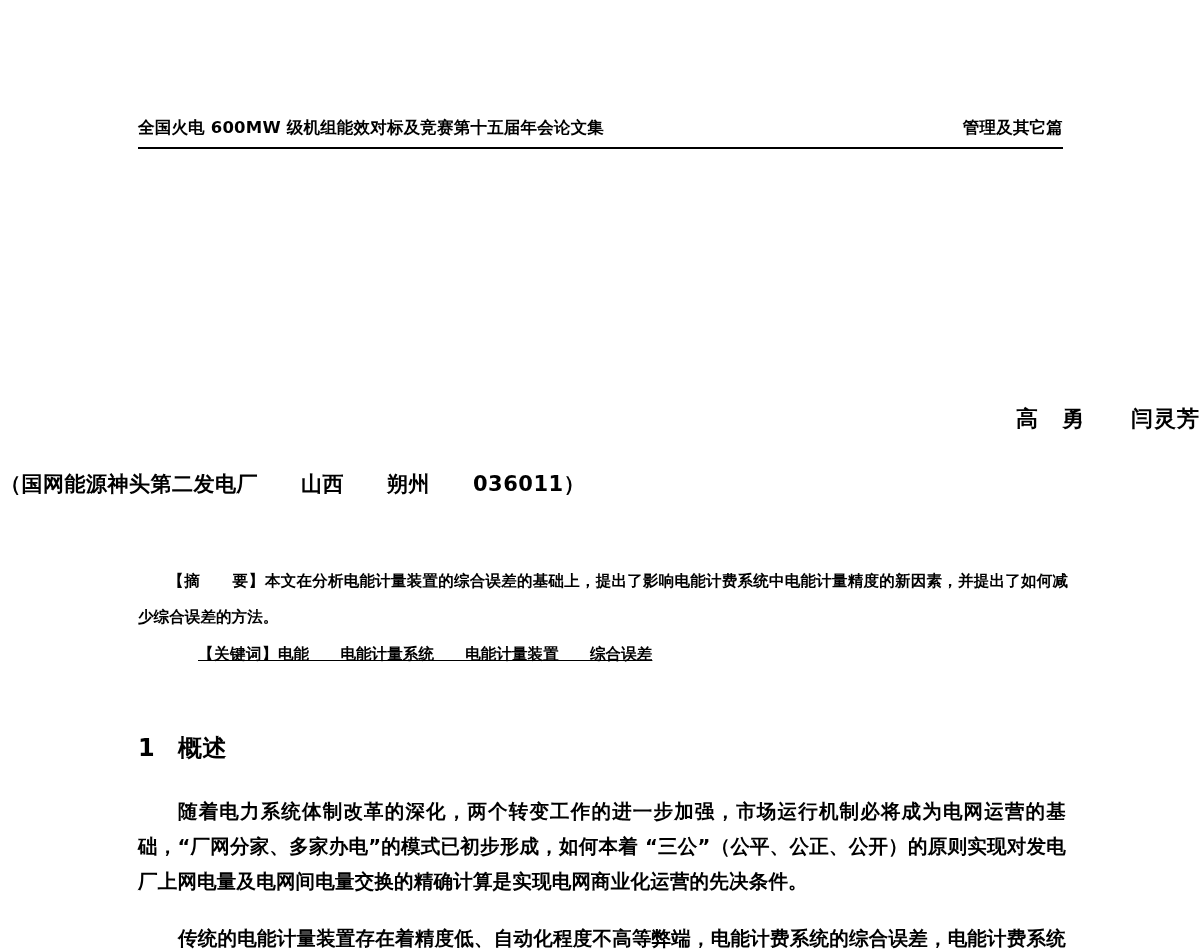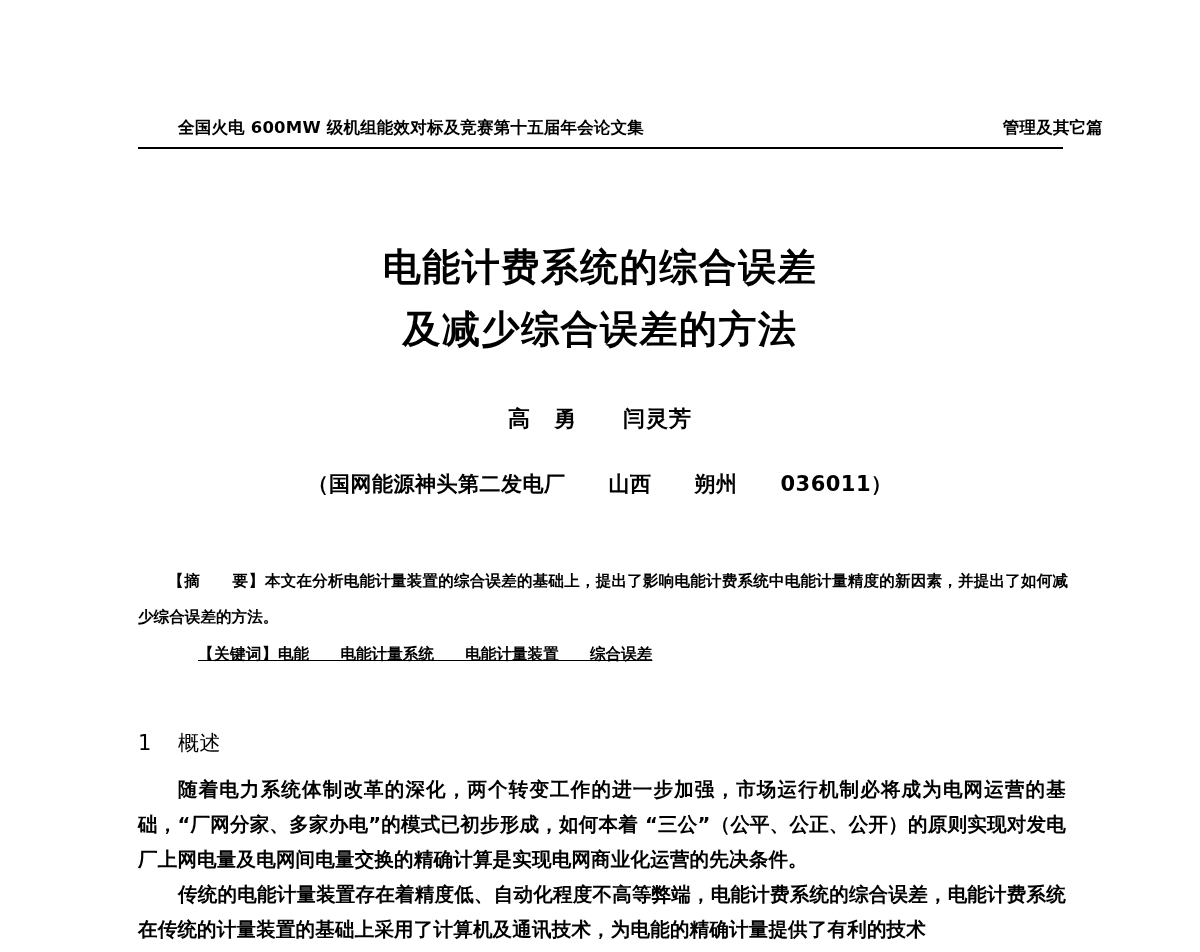--- a/index.html
+++ b/index.html
@@ -28,21 +28,20 @@
     top: 118px;
     width: 925px;
     display: flex;
     justify-content: space-between;
     align-items: flex-end;
     font-size: 16.5px;
     font-weight: 700;
     letter-spacing: 0.2px;
     line-height: 1.2;
     white-space: nowrap;
-    margin-left: 40px;
   }
   .runhead-left { font-size: 16.5px; }
   .runhead-right { font-size: 16.5px; font-family: Liberation Serif, serif; }
   .runhead-rule {
     position: absolute;
     left: 138px;
     top: 147px;
     width: 925px;
     height: 2px;
     background: #000000;
@@ -59,33 +58,33 @@
     line-height: 1.62;
     letter-spacing: 1.5px;
   }
   .title-line { display: block; }
   
   .authors {
     position: absolute;
     left: 0;
     top: 404px;
     width: 1200px;
-    text-align: center;
+    text-align: right;
     font-size: 22px;
     font-weight: 700;
     letter-spacing: 1px;
     white-space: pre;
   }
   
   .affiliation {
     position: absolute;
     left: 0;
     top: 470px;
     width: 1200px;
-    text-align: center;
+    text-align: left;
     font-size: 21px;
     font-weight: 700;
     letter-spacing: 0.5px;
     white-space: pre;
   }
   
   .abstract {
     position: absolute;
     left: 138px;
     top: 563px;
@@ -98,57 +97,53 @@
   }
   .abstract p { margin: 0; }
   .abs-first { text-indent: 30px; }
   .kw { text-indent: 60px; margin-top: 2px; text-decoration: underline; }
   .label-tight { letter-spacing: 0.5px; }
   
   .section-head {
     position: absolute;
     left: 138px;
     top: 712px;
-    font-size: 21px;
-    font-weight: 400;
+    font-size: 24px;
+    font-weight: 700;
     letter-spacing: 0.5px;
     white-space: pre;
   }
   .section-num { display: inline-block; width: 40px; }
   
   .body {
     position: absolute;
     left: 138px;
     top: 772px;
     width: 928px;
     font-size: 19.5px;
     font-weight: 700;
     line-height: 35px;
     text-align: justify;
     text-justify: inter-ideograph;
     letter-spacing: 0.2px;
   }
   .body p { margin: 0; }
-  .body p.indent { text-indent: 40px; }
+  .body p.indent { text-indent: 40px; margin-top: 22px; }
 </style>
 </head>
 <body>
 
 <div class="page">
 
   <div class="runhead">
     <span class="runhead-left">全国火电 600MW 级机组能效对标及竞赛第十五届年会论文集</span>
     <span class="runhead-right">管理及其它篇</span>
   </div>
   <div class="runhead-rule"></div>
 
-  <h1 class="title">
-    <span class="title-line">电能计费系统的综合误差</span>
-    <span class="title-line">及减少综合误差的方法</span>
-  </h1>
 
   <div class="authors">高　勇　　闫灵芳</div>
 
   <div class="affiliation">（国网能源神头第二发电厂　　山西　　朔州　　036011）</div>
 
   <div class="abstract">
     <p class="abs-first"><span class="label-tight">【摘　　要】</span><span>本文在分析电能计量装置的综合误差的基础上，提出了影响电能计费系统中电能计量精度的新因素，并提出了如何减少综合误差的方法。</span></p>
     <p class="kw"><span class="label-tight">【关键词】</span><span>电能　　电能计量系统　　电能计量装置　　综合误差</span></p>
   </div>
 

